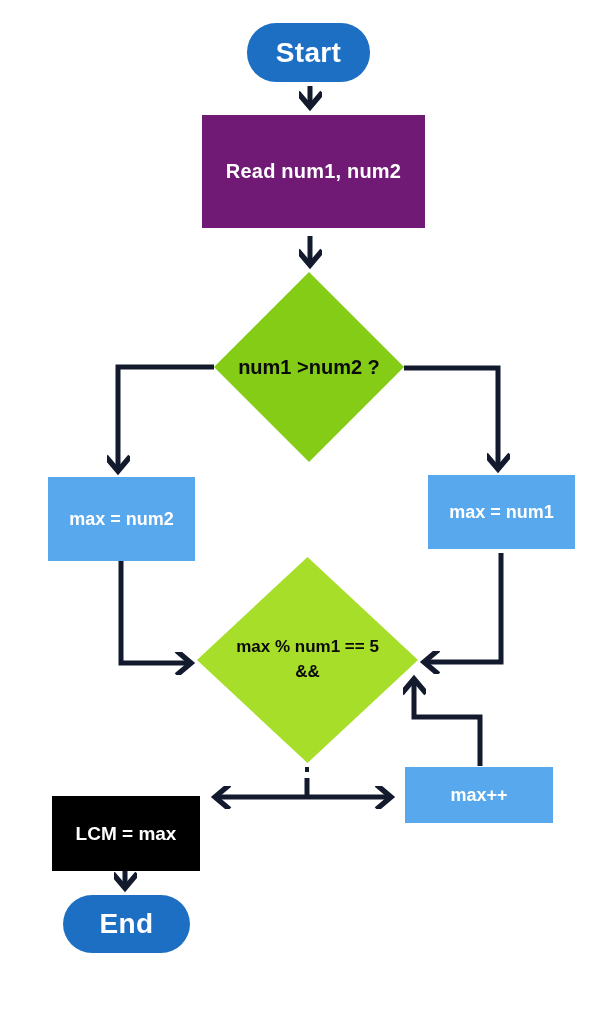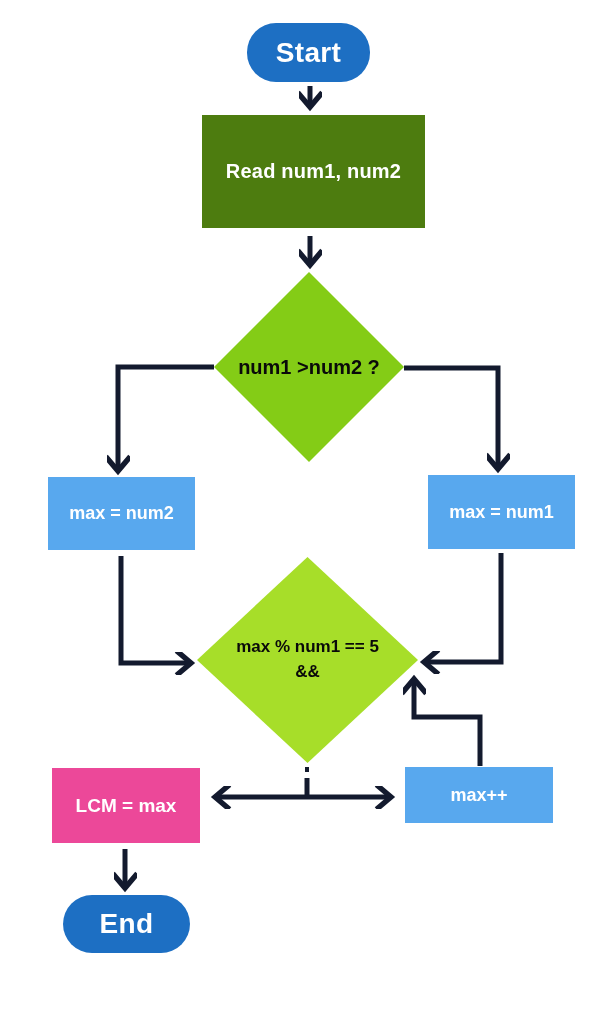--- a/index.html
+++ b/index.html
@@ -75,42 +75,42 @@
       <path d="M307 778 L307 796"></path>
       <path d="M215 797 L391 797" marker-start="url(#arw)" marker-end="url(#arw)"></path>
       <path d="M125 849 L125 888" marker-end="url(#arw)"></path>
     </g>
   </svg>
 
   <div class="node terminator" style="left: 247px; top: 23px; width: 123px; height: 59px; background-color: rgb(29, 111, 195);">
     <span>Start</span>
   </div>
 
-  <div class="node io" style="left: 202px; top: 115px; width: 223px; height: 113px; background-color: #4d7c0f;">
+  <div class="node io" style="left: 202px; top: 115px; width: 223px; height: 113px; background-color: #701a75;">
     <span>Read num1, num2</span>
   </div>
 
   <div class="node decision" style="left: 214px; top: 272px; width: 190px; height: 190px; background-color: #84cc16;">
     <span>num1 &gt;num2 ?</span>
   </div>
 
-  <div class="node process" style="left: 48px; top: 477px; width: 147px; height: 73px; background-color: rgb(88, 168, 238);">
+  <div class="node process" style="left: 48px; top: 477px; width: 147px; height: 84px; background-color: rgb(88, 168, 238);">
     <span>max = num2</span>
   </div>
 
   <div class="node process" style="left: 428px; top: 475px; width: 147px; height: 74px; background-color: rgb(88, 168, 238);">
     <span>max = num1</span>
   </div>
 
   <div class="node decision multi" style="left: 197px; top: 557px; width: 221px; height: 206px; background-color: rgb(167, 222, 41);">
     <div>max % num1 == 5</div>
     <div>&amp;&amp;</div>
   </div>
 
-  <div class="node process lcm-label" style="left: 52px; top: 768px; width: 148px; height: 75px; background-color: #ec4899;">
+  <div class="node process lcm-label" style="left: 52px; top: 796px; width: 148px; height: 75px; background-color: #000000;">
     <span>LCM = max</span>
   </div>
 
   <div class="node process" style="left: 405px; top: 767px; width: 148px; height: 56px; background-color: rgb(88, 168, 238);">
     <span>max++</span>
   </div>
 
   <div class="node terminator" style="left: 63px; top: 895px; width: 127px; height: 58px; background-color: rgb(29, 111, 195);">
     <span>End</span>
   </div>

